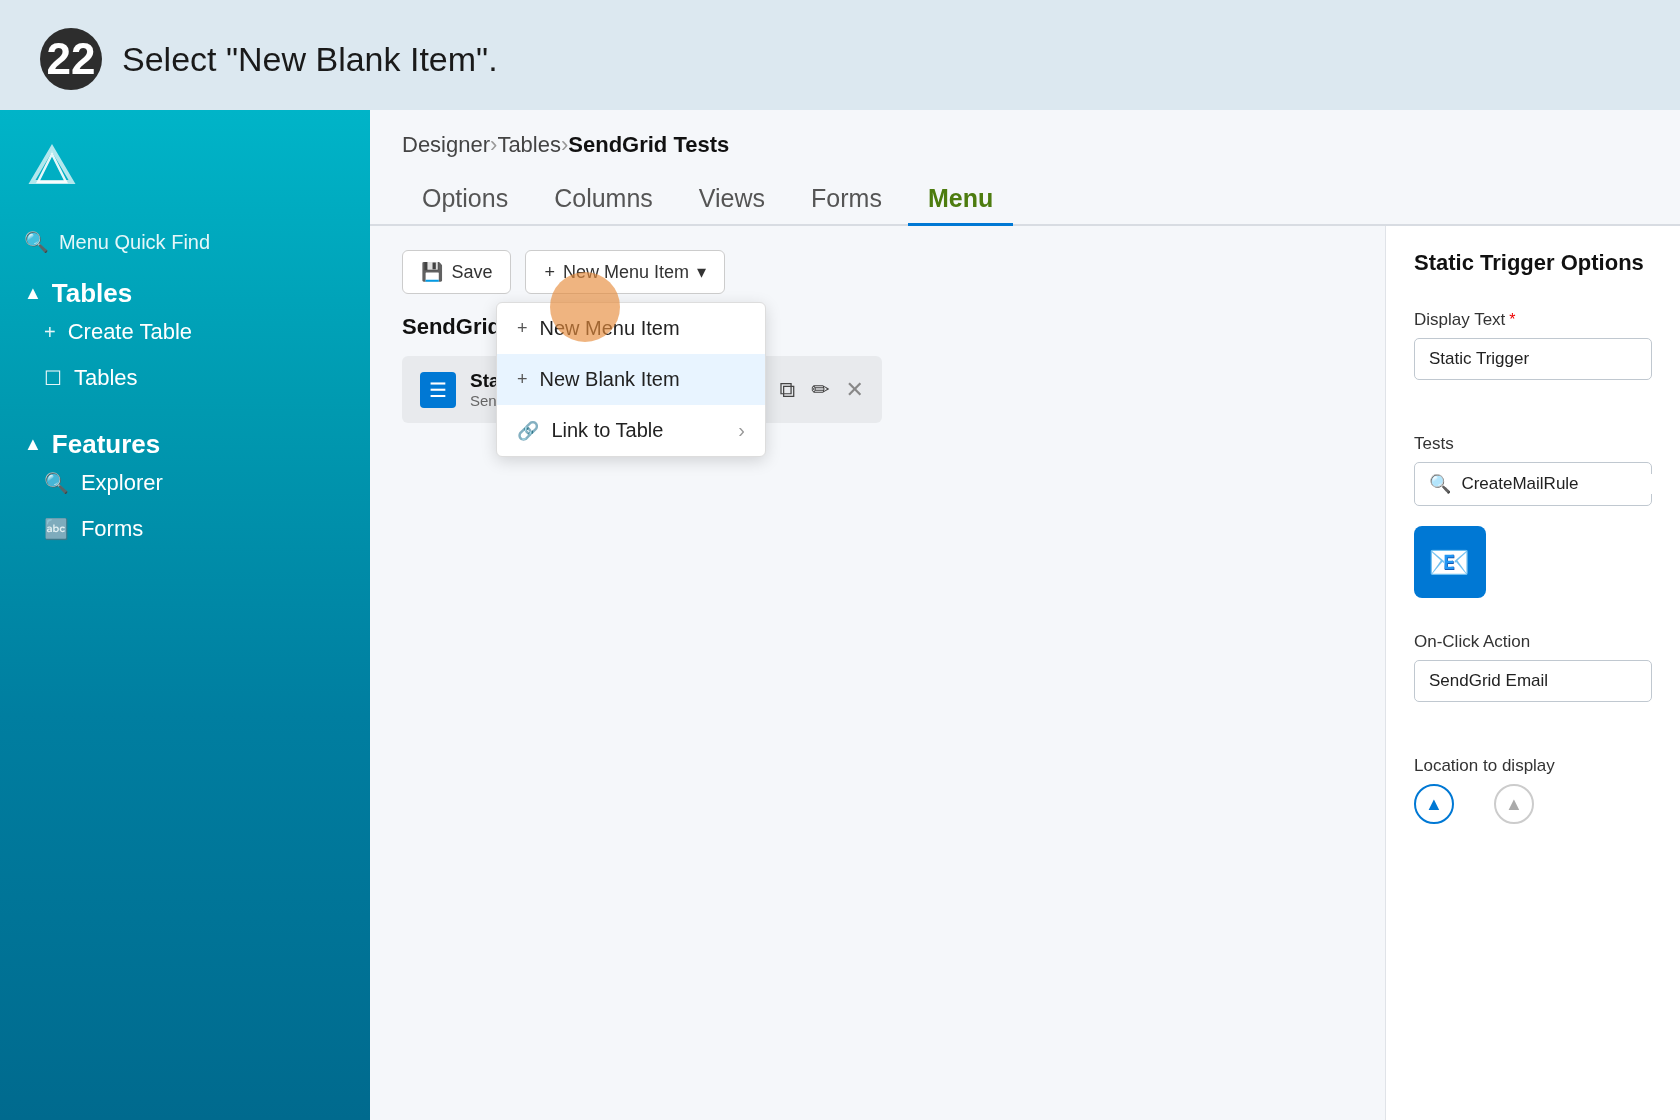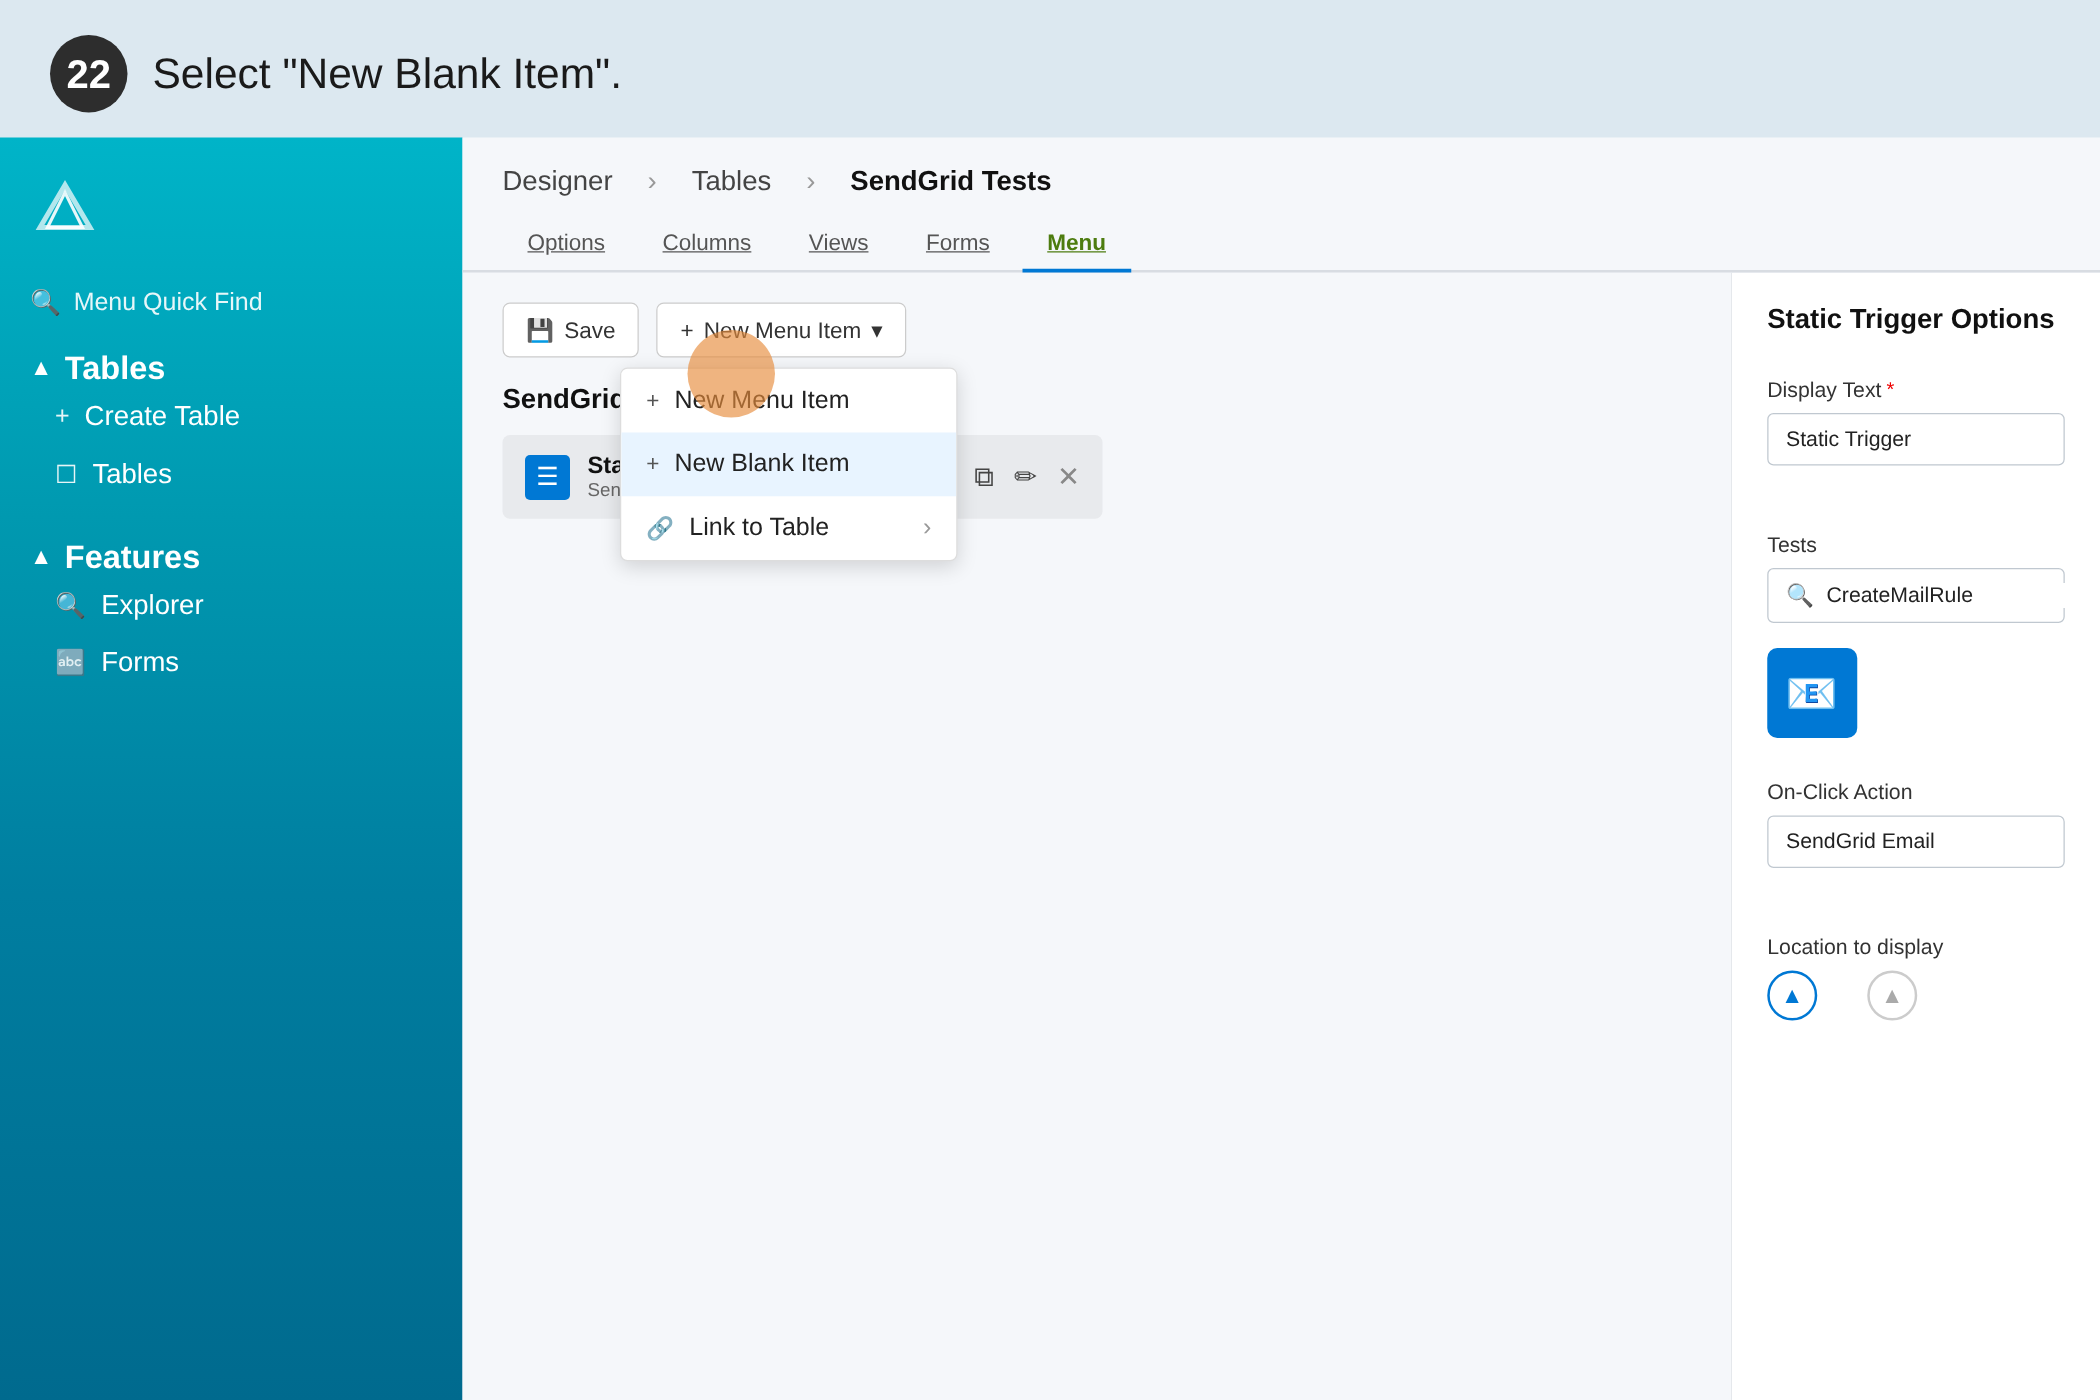--- a/index.html
+++ b/index.html
@@ -15,21 +15,21 @@
     
     .step-header {
       display: flex;
       align-items: center;
       padding: 28px 40px 20px 40px;
       gap: 20px;
     }
     .step-number {
       background: #2d2d2d;
       color: #fff;
-      font-size: 32px;
+      font-size: 44px;
       font-weight: 800;
       border-radius: 50%;
       width: 62px;
       height: 62px;
       display: flex;
       align-items: center;
       justify-content: center;
       flex-shrink: 0;
     }
     .step-text {
@@ -112,46 +112,45 @@
       background: #f5f7fa;
       display: flex;
       flex-direction: column;
       overflow: hidden;
     }
 
     
     .breadcrumb {
       display: flex;
       align-items: center;
-      gap: 28px;
+      gap: 0;
       padding: 22px 32px 16px 32px;
       font-size: 22px;
       color: #444;
     }
     .breadcrumb .current {
       font-weight: 700;
       color: #111;
     }
 
     
     .tabs {
       display: flex;
       align-items: center;
       border-bottom: 2px solid #d8dce2;
       padding: 0 32px;
       gap: 6px;
     }
     .tab {
       padding: 10px 20px;
-      font-size: 18px;
+      font-size: 25px;
       color: #555;
       cursor: pointer;
       border-bottom: 3px solid transparent;
       margin-bottom: -2px;
-      text-decoration: underline;
     }
     .tab.active {
       color: #4d7c0f;
       border-bottom: 3px solid #0078d4;
       font-weight: 600;
     }
 
     
     .content-area {
       display: flex;

